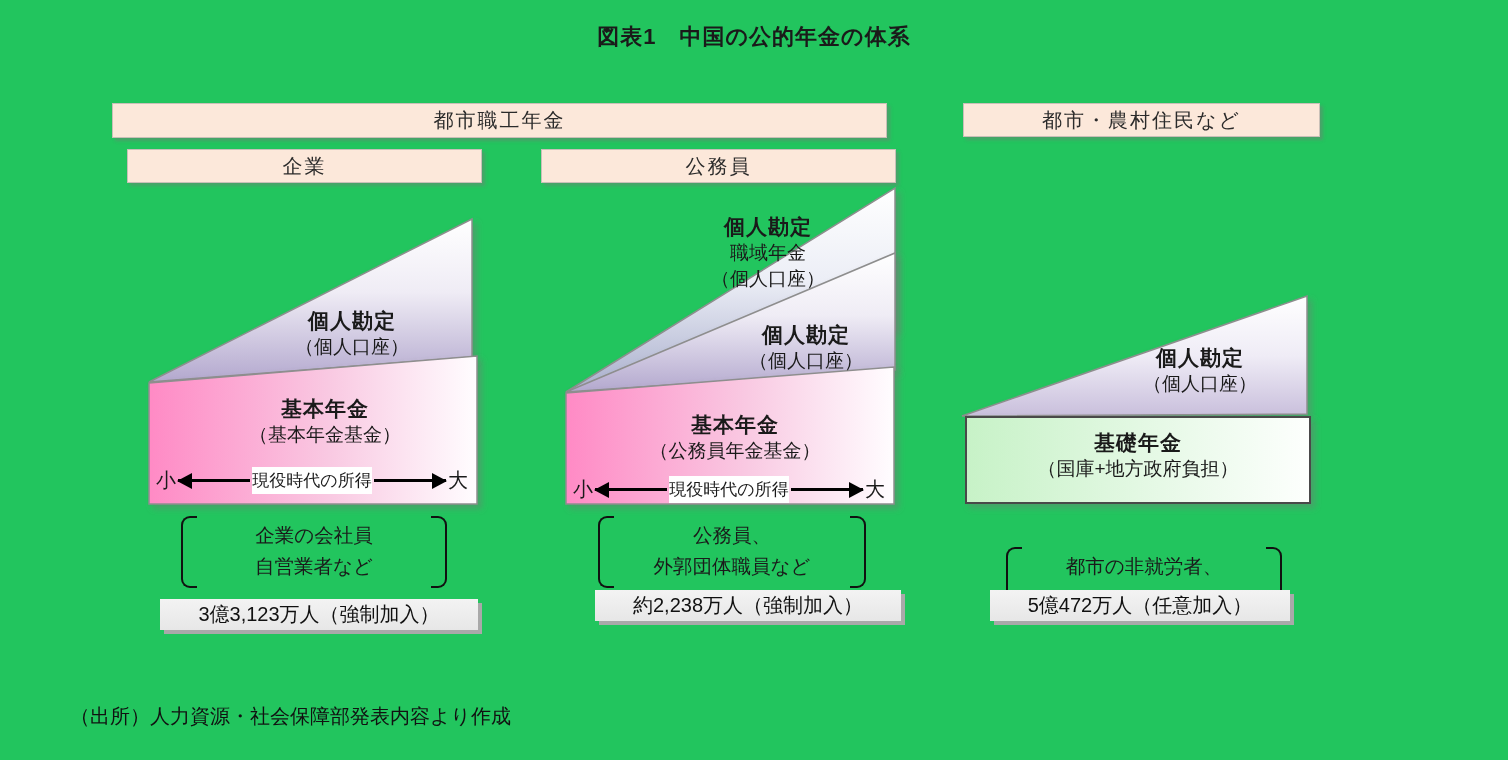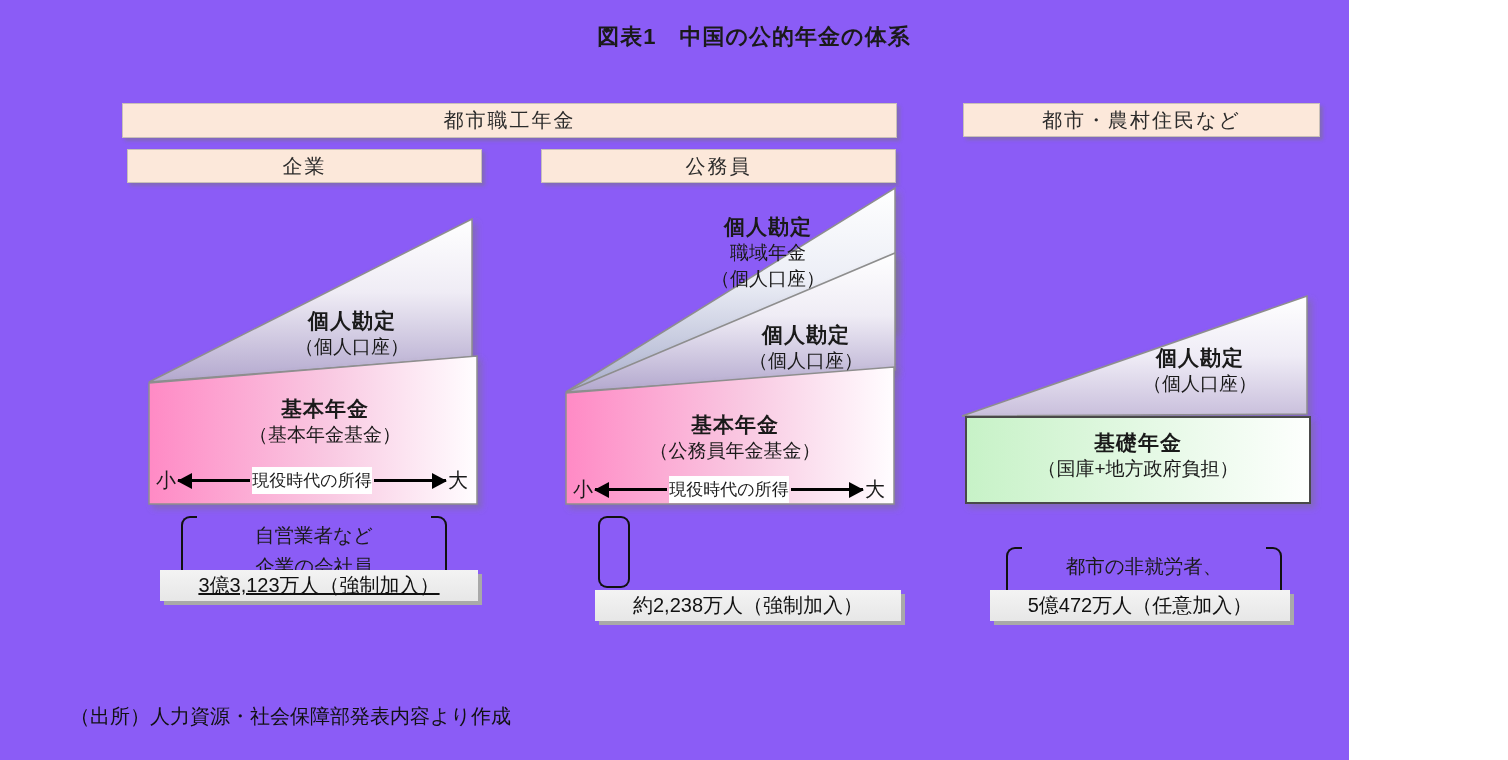--- a/index.html
+++ b/index.html
@@ -1,19 +1,19 @@
 <!DOCTYPE html>
 <html><head>
 <meta charset="utf-8">
 <style>
   html,body{margin:0;padding:0;background:#ffffff;}
   #canvas{
-    position:relative;width:1349px;height:760px;overflow:hidden;
+    position:relative;width:1508px;height:760px;overflow:hidden;
     font-family:"Liberation Sans","DejaVu Sans",sans-serif;
-    color:#1a1a1a;background:#8b5cf6;
+    color:#1a1a1a;background:#22c55e;
   }
   .abs{position:absolute;}
   .title{
     left:0;top:22px;width:1508px;text-align:center;
     font-size:22px;font-weight:bold;letter-spacing:1px;
   }
   
   .hdr{
     background:#fce8da;border:1px solid #c9c0b8;
     box-shadow:3px 3px 3px rgba(120,120,120,.45);
@@ -55,21 +55,21 @@
   }
   .source{left:70px;top:703px;font-size:20px;color:#111;}
 </style>
 </head>
 <body>
 
 <div id="canvas">
 
   <div class="abs title">図表1　中国の公的年金の体系</div>
 
-  <div class="abs hdr" style="left:122px;top:103px;width:773px;height:33px;">
+  <div class="abs hdr" style="left:112px;top:103px;width:773px;height:33px;">
     <span>都市職工年金</span>
   </div>
   <div class="abs hdr" style="left:963px;top:103px;width:355px;height:32px;">
     <span>都市・農村住民など</span>
   </div>
   <div class="abs hdr" style="left:127px;top:149px;width:353px;height:32px;">
     <span>企業</span>
   </div>
   <div class="abs hdr" style="left:541px;top:149px;width:353px;height:32px;">
     <span>公務員</span>
@@ -129,26 +129,26 @@
   <div class="abs axis" style="left:156px;top:467px;width:312px;">
     <span class="end">小</span>
     <span class="arrow arrow-left"></span>
     <span class="axis-label">現役時代の所得</span>
     <span class="arrow arrow-right"></span>
     <span class="end">大</span>
   </div>
   <div class="abs brk" style="left:181px;top:516px;width:266px;height:72px;">
     <div class="brk-l"></div>
     <div class="brk-text">
+      <div>企業の会社員</div>
       <div>自営業者など</div>
-      <div>企業の会社員</div>
     </div>
     <div class="brk-r"></div>
   </div>
-  <div class="abs count" style="left:160px;top:570px;width:318px;height:31px;text-decoration:underline;">
+  <div class="abs count" style="left:160px;top:599px;width:318px;height:31px;">
     <span>3億3,123万人（強制加入）</span>
   </div>
 
   <div class="abs lbl" style="left:658px;top:213px;width:220px;">
     <div class="b">個人勘定</div>
     <div>職域年金</div>
     <div>（個人口座）</div>
   </div>
   <div class="abs lbl" style="left:696px;top:321px;width:220px;">
     <div class="b">個人勘定</div>
@@ -160,20 +160,24 @@
   </div>
   <div class="abs axis" style="left:573px;top:476px;width:312px;">
     <span class="end">小</span>
     <span class="arrow arrow-left"></span>
     <span class="axis-label">現役時代の所得</span>
     <span class="arrow arrow-right"></span>
     <span class="end">大</span>
   </div>
   <div class="abs brk" style="left:598px;top:516px;width:268px;height:72px;">
     <div class="brk-l"></div>
+    <div class="brk-text">
+      <div>公務員、</div>
+      <div>外郭団体職員など</div>
+    </div>
     <div class="brk-r"></div>
   </div>
   <div class="abs count" style="left:595px;top:590px;width:306px;height:31px;">
     <span>約2,238万人（強制加入）</span>
   </div>
 
   <div class="abs lbl" style="left:1090px;top:344px;width:220px;">
     <div class="b">個人勘定</div>
     <div>（個人口座）</div>
   </div>

